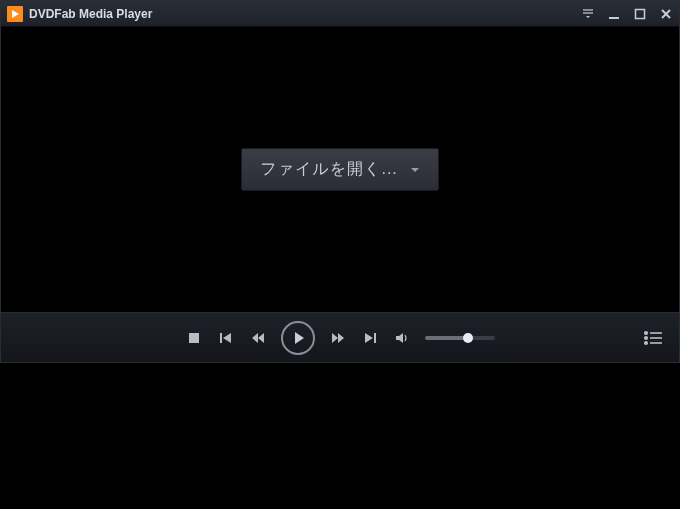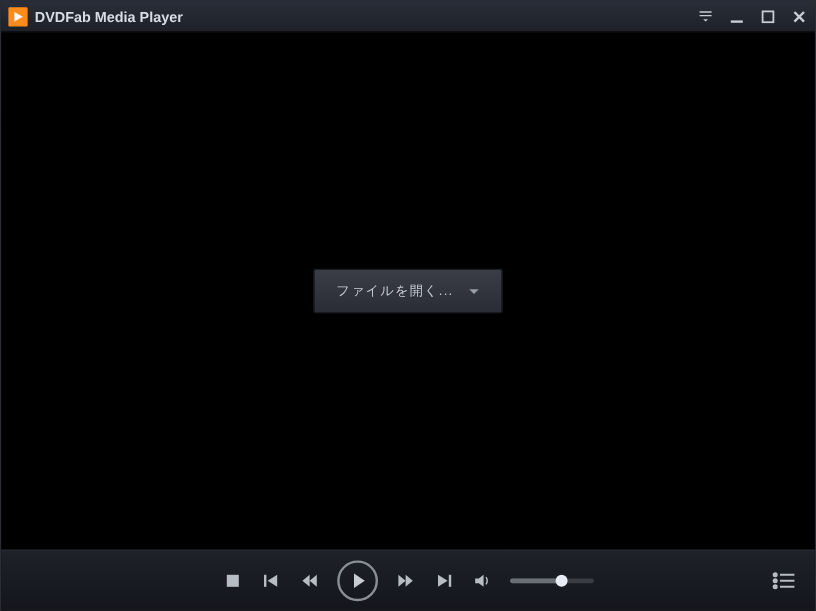--- a/index.html
+++ b/index.html
@@ -1,27 +1,27 @@
 <!DOCTYPE html>
 <html><head>
 <meta charset="utf-8">
 <style>
 *{margin:0;padding:0;box-sizing:border-box;user-select:none}
 body{width:680px;height:509px;background:#000;font-family:"Segoe UI",Arial,sans-serif;overflow:hidden}
-.window{width:680px;height:509px;background:linear-gradient(180deg,#1a1d24 0%,#0f1115 100%);display:flex;flex-direction:column;border:1px solid #2a2d35}
+.window{width:680px;height:363px;background:linear-gradient(180deg,#1a1d24 0%,#0f1115 100%);display:flex;flex-direction:column;border:1px solid #2a2d35}
 .titlebar{height:26px;background:linear-gradient(180deg,#2a2e38 0%,#1e2128 100%);display:flex;align-items:center;padding:0 6px;border-bottom:1px solid #0a0b0e}
 .app-icon{width:16px;height:16px;background:#ff8c1a;display:flex;align-items:center;justify-content:center;margin-right:6px;border-radius:1px}
 .app-icon svg{width:10px;height:10px}
 .title{color:#d8dce4;font-size:12px;font-weight:bold;flex:1}
 .win-controls{display:flex;gap:12px;align-items:center}
 .win-btn{width:14px;height:14px;display:flex;align-items:center;justify-content:center;cursor:pointer;color:#c8ccd4}
 .win-btn svg{width:12px;height:12px}
 .video-area{flex:1;background:#000;position:relative;display:flex;align-items:center;justify-content:center}
 .open-file-btn{background:linear-gradient(180deg,#3a3d45 0%,#2a2d35 100%);border:1px solid #1a1c22;padding:10px 18px;display:flex;align-items:center;gap:12px;cursor:pointer;border-radius:2px}
-.open-file-btn span{color:#c8ccd4;font-size:11px;letter-spacing:1px}
+.open-file-btn span{color:#c8ccd4;font-size:16px;letter-spacing:1px}
 .open-file-btn .chev{width:10px;height:10px}
 .controlbar{height:50px;background:linear-gradient(180deg,#1e2128 0%,#14161c 100%);display:flex;align-items:center;justify-content:center;position:relative;border-top:1px solid #2a2d35}
 .transport{display:flex;align-items:center;gap:14px}
 .ctrl-btn{width:18px;height:18px;display:flex;align-items:center;justify-content:center;cursor:pointer;color:#b8bcc4}
 .ctrl-btn svg{width:14px;height:14px;fill:#b8bcc4}
 .play-btn{width:34px;height:34px;border:2px solid #8a8e96;border-radius:50%;display:flex;align-items:center;justify-content:center;cursor:pointer}
 .play-btn svg{width:14px;height:14px;fill:#c8ccd4;margin-left:2px}
 .vol-slider{width:70px;height:4px;background:#3a3d45;position:relative;border-radius:2px;cursor:pointer}
 .vol-fill{position:absolute;left:0;top:0;height:100%;background:#6a6e76;border-radius:2px}
 .vol-thumb{position:absolute;top:50%;transform:translate(-50%,-50%);width:10px;height:10px;background:#e8ecf4;border-radius:50%}

